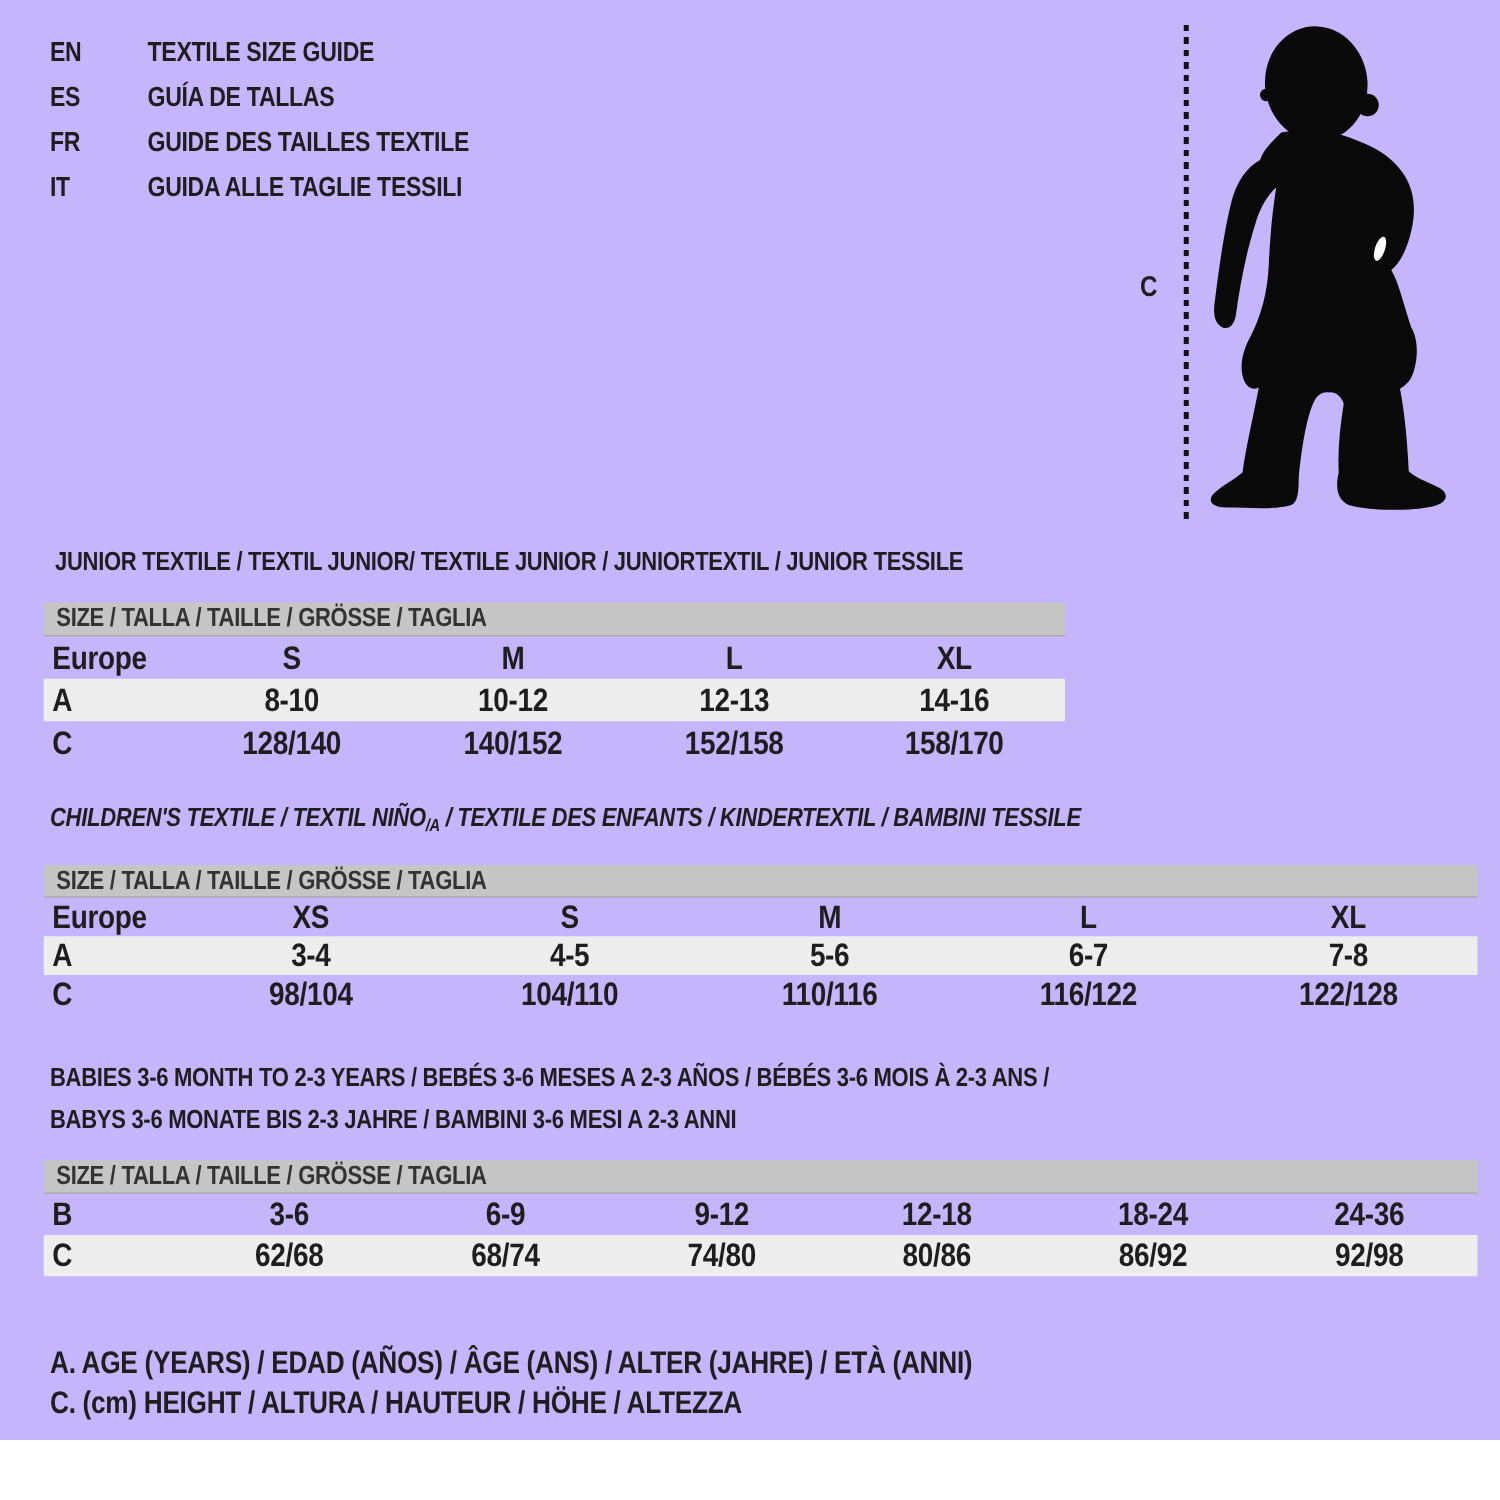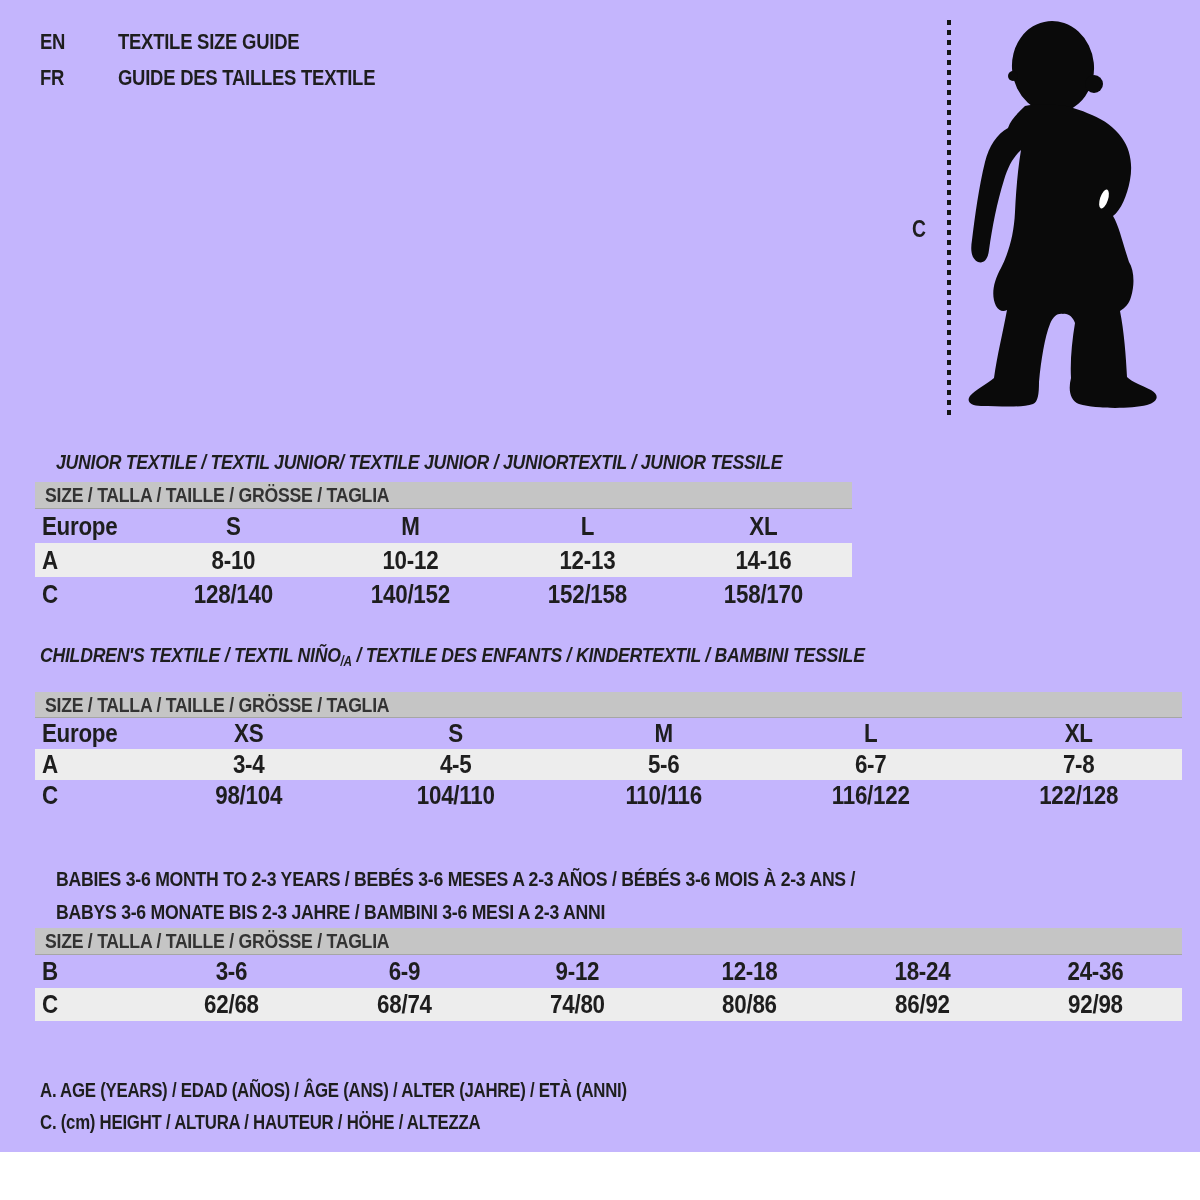--- a/index.html
+++ b/index.html
@@ -41,36 +41,44 @@
   .tbl2 .band{height:26px;}
   .row{display:grid;align-items:center;font-size:26px;}
   .tbl1 .row{grid-template-columns:110px repeat(4,1fr);height:34px;}
   .tbl2 .row{grid-template-columns:110px repeat(5,1fr);height:31px;}
   .tbl3 .row{grid-template-columns:110px repeat(6,1fr);height:33px;}
   .row.shaded{background:#ededed;}
   .lbl{padding-left:8px;transform:scaleX(0.86);transform-origin:0 50%;letter-spacing:-0.3px;}
   .cell{text-align:center;transform:scaleX(0.86);letter-spacing:-0.3px;}
 
   
-  .legend{position:absolute;left:40px;top:1074px;font-size:20px;line-height:32px;}
+  .legend{position:absolute;left:40px;top:1074px;font-size:25px;line-height:32px;}
   .legend-line{display:block;height:32px;}
 </style>
 </head>
 <body>
 
 <div class="page">
 
   <div class="lang-block">
     <div class="lang-row">
       <span class="lang-code cond">EN</span>
       <span class="lang-title cond">TEXTILE SIZE GUIDE</span>
     </div>
     <div class="lang-row">
+      <span class="lang-code cond">ES</span>
+      <span class="lang-title cond">GUÍA DE TALLAS</span>
+    </div>
+    <div class="lang-row">
       <span class="lang-code cond">FR</span>
       <span class="lang-title cond">GUIDE DES TAILLES TEXTILE</span>
+    </div>
+    <div class="lang-row">
+      <span class="lang-code cond">IT</span>
+      <span class="lang-title cond">GUIDA ALLE TAGLIE TESSILI</span>
     </div>
   </div>
 
   <div class="dash-line"></div>
   <div class="fig-label cond">C</div>
   <svg class="baby-svg" width="198" height="392" viewBox="0 0 198 392">
     <g fill="#0a0a0a">
       <ellipse cx="90" cy="51" rx="41" ry="46" transform="rotate(-6 90 51)"></ellipse>
       <circle cx="131" cy="68" r="9"></circle>
       <circle cx="50" cy="60" r="5"></circle>
@@ -105,21 +113,21 @@
         C160,228 156,210 150,200
         C158,194 164,180 167,164
         C170,148 167,133 159,122
         C151,111 141,104 129,99
         C118,94 103,89 95,89
         C82,88 70,88 62,90 Z"></path>
     </g>
     <ellipse cx="141" cy="183" rx="4" ry="10" fill="#ffffff" transform="rotate(18 141 183)"></ellipse>
   </svg>
 
-  <h2 class="sec-title t1-title" style="margin:16px;position:absolute;font-style:italic;">
+  <h2 class="sec-title t1-title" style="margin:4px;position:absolute;">
     <span class="cond">JUNIOR TEXTILE / TEXTIL JUNIOR/ TEXTILE JUNIOR / JUNIORTEXTIL / JUNIOR TESSILE</span>
   </h2>
   <div class="tbl tbl1">
     <div class="band">
       <span class="cond">SIZE / TALLA / TAILLE / GRÖSSE / TAGLIA</span>
     </div>
     <div class="row">
       <span class="lbl">Europe</span>
     <span class="cell">S</span>
         <span class="cell">M</span>
@@ -168,21 +176,21 @@
     <div class="row">
       <span class="lbl">C</span>
     <span class="cell">98/104</span>
         <span class="cell">104/110</span>
         <span class="cell">110/116</span>
         <span class="cell">116/122</span>
         <span class="cell">122/128</span>
       </div>
   </div>
 
-  <h2 class="sec-title t3-title two-line" style="margin:16px;position:absolute;">
+  <h2 class="sec-title t3-title two-line" style="margin:0;position:absolute;">
     <span class="cond">BABIES 3-6 MONTH TO 2-3 YEARS / BEBÉS 3-6 MESES A 2-3 AÑOS / BÉBÉS 3-6 MOIS À 2-3 ANS /</span><br>
     <span class="cond">BABYS 3-6 MONATE BIS 2-3 JAHRE / BAMBINI 3-6 MESI A 2-3 ANNI</span>
   </h2>
   <div class="tbl tbl3">
     <div class="band">
       <span class="cond">SIZE / TALLA / TAILLE / GRÖSSE / TAGLIA</span>
     </div>
     <div class="row">
       <span class="lbl">B</span>
     <span class="cell">3-6</span>

